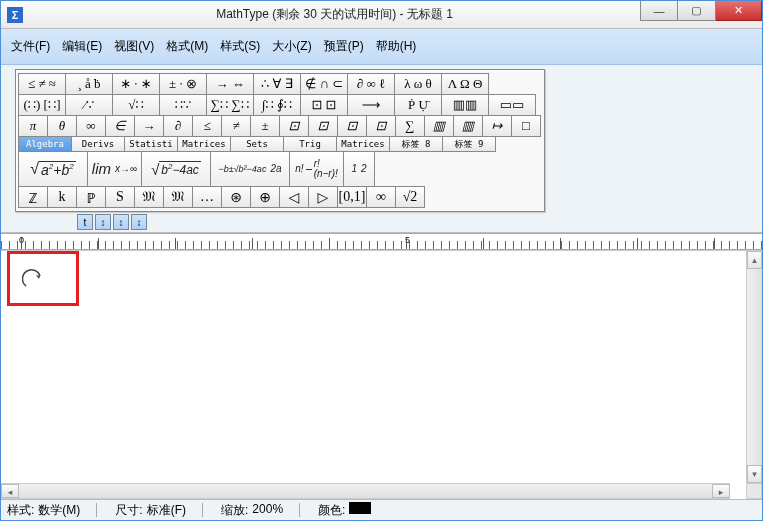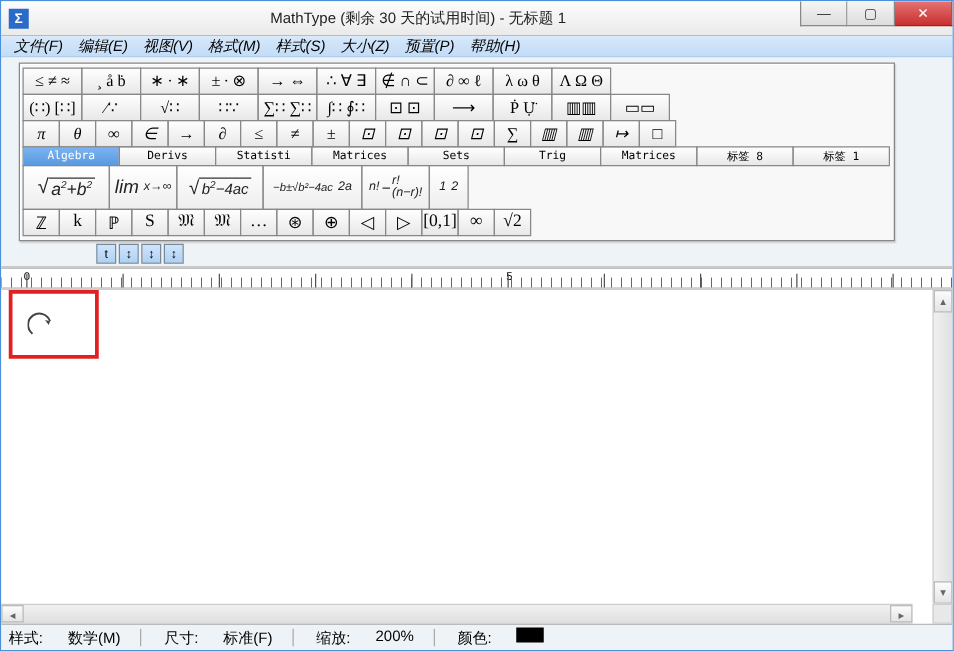--- a/index.html
+++ b/index.html
@@ -4,31 +4,31 @@
 <style>
 * { margin: 0; padding: 0; box-sizing: border-box; font-family: "Microsoft YaHei", Tahoma, sans-serif; }
 body { background: #fff; width: 763px; height: 521px; overflow: hidden; border: 1px solid #4a8fd8; display: flex; flex-direction: column; }
 .titlebar { height: 28px; background: linear-gradient(#fdfdfd,#eaeaea); display: flex; align-items: center; border-bottom: 1px solid #bbb; }
 .titlebar .icon { width: 16px; height: 16px; margin: 0 6px; background: #2a6ac9; color:#fff; display:flex; align-items:center; justify-content:center; font-weight:bold; font-size:11px; }
 .titlebar .title { font-size: 12px; color:#222; flex:1;text-align:center; }
 .winbtns { display:flex; height:100%; }
 .winbtn { width:38px; height:20px; margin-top:0; display:flex; align-items:center; justify-content:center; border:1px solid #888; border-top:none; background:linear-gradient(#f5f5f5,#ddd); font-size:11px; color:#333; cursor:pointer; }
 .winbtn.close { background:linear-gradient(#e57373,#c93030); color:#fff; border-color:#a02020; width:46px; }
 .winbtn + .winbtn { border-left:none; }
-.menubar { height:17px; background: linear-gradient(#d6e8fb,#c3dcf6); display:flex; align-items:center; padding:0 4px; font-size:12px; border-bottom:1px solid #9fc1e6;font-style:italic; }
+.menubar { height:36px; background: linear-gradient(#d6e8fb,#c3dcf6); display:flex; align-items:center; padding:0 4px; font-size:12px; border-bottom:1px solid #9fc1e6; }
 .menubar span { padding: 2px 6px; cursor:pointer; }
 .toolbar-area { background:#eef3f8; padding:4px 4px 2px 14px; border-bottom:1px solid #bbb; }
 .palette-box { border:1px solid #888; box-shadow: inset 1px 1px 0 #fff, 1px 1px 1px #ccc; display:inline-block; background:#f8f8f8; padding:3px; }
 .palette-row { display:flex; }
 .pbtn { border:1px solid #888; background:linear-gradient(#fefefe,#e8e8e8); display:flex; align-items:center; justify-content:center; font-size:11px; font-family: "Times New Roman", serif; cursor:pointer; }
 .row1 .pbtn { width:48px; height:22px; margin:0 0 -1px -1px; font-size:13px; }
 .row2 .pbtn { width:48px; height:22px; margin:0 0 -1px -1px; font-size:13px; }
 .row3 .pbtn { width:30px; height:22px; margin:0 0 -1px -1px; font-size:13px; font-style:italic; }
 .tabs { display:flex; }
-.tabbtn { width:78px; height:16px; font-size:9px; font-family:monospace; display:flex; align-items:center; justify-content:center; border:1px solid #888; margin:0 0 -1px -1px; background:linear-gradient(#fff,#e8e8e8); cursor:pointer; }
+.tabbtn { width:54px; height:16px; font-size:9px; font-family:monospace; display:flex; align-items:center; justify-content:center; border:1px solid #888; margin:0 0 -1px -1px; background:linear-gradient(#fff,#e8e8e8); cursor:pointer; }
 .tabbtn.active { background:linear-gradient(#7ab3f0,#5a9ae0); color:#fff; }
 .bigrow { display:flex; }
 .bigbtn { border:1px solid #888; background:linear-gradient(#fff,#eee); display:flex; align-items:center; justify-content:center; margin:0 0 -1px -1px; font-family:"Times New Roman", serif; font-style:italic; color:#222; cursor:pointer; }
 .bigbtn.sz0 { width:70px; height:36px; font-size:14px; }
 .bigbtn.sz1 { width:55px; height:36px; font-size:14px; }
 .bigbtn.sz2 { width:80px; height:36px; font-size:12px; }
 .row5 .pbtn { width:30px; height:22px; margin:0 0 0 -1px; font-size:14px; font-family:serif; font-style:normal; }
 .smallbar { margin-top:2px; padding-left:62px; display:flex; gap:2px; }
 .sbtn { width:16px; height:16px; border:1px solid #789; background:linear-gradient(#cfe4fb,#aed1f5); font-size:10px; display:flex; align-items:center; justify-content:center; cursor:pointer; }
 .ruler { height:17px; background:#fff; border:1px solid #aaa; border-left:none; border-right:none; position:relative; font-size:9px; }
@@ -40,21 +40,21 @@
 .vscroll::before, .vscroll::after { content:"▴"; display:block; text-align:center; font-size:9px; color:#666; height:16px; line-height:16px; background:linear-gradient(#fcfcfc,#e4e4e4); border:1px solid #bbb; }
 .vscroll::after { content:"▾"; position:absolute; bottom:0; left:0; right:0; }
 .hscroll { height:16px; background:linear-gradient(#f0f0f0,#e0e0e0); border-top:1px solid #ccc; border-bottom:1px solid #ccc; position:relative; margin-right:16px; }
 .hscroll::before, .hscroll::after { content:"◂"; width:16px; display:inline-block; text-align:center; font-size:9px; color:#666; line-height:14px; background:linear-gradient(#fcfcfc,#e4e4e4); border:1px solid #bbb; position:absolute; top:0; bottom:0; }
 .hscroll::before { left:0; }
 .hscroll::after { content:"▸"; right:0; }
 .redbox { position:absolute; left:6px; top:0px; width:72px; height:55px; border:3px solid #e22020; }
 .arc-icon { width:24px; height:24px; }
 .statusbar { height:21px; background:#eef3f8; border-top:1px solid #bbb; display:flex; align-items:center; font-size:12px; padding:0 6px; gap:16px; }
 .statusbar .sep { border-left:1px solid #aaa; height:14px; margin-right:2px; }
-.status-pair { display:flex; gap:20px; }
+.status-pair { display:flex; gap:4px; }
 .color-swatch { width:22px; height:12px; background:#000; display:inline-block; }
 .frac { display:flex; flex-direction:row; align-items:center; font-size:10px; line-height:10px; }
 .frac .num, .frac .den { padding:0 2px; }
 .frac .bar { width:100%; height:1px; background:#333; }
 .sup { font-size:8px; vertical-align:super; }
 </style>
 </head>
 <body>
 
 <div class="titlebar">
@@ -127,21 +127,21 @@
       </div>
     <div class="tabs" id="tabs">
         <div class="tabbtn active">Algebra</div>
         <div class="tabbtn">Derivs</div>
         <div class="tabbtn">Statisti</div>
         <div class="tabbtn">Matrices</div>
         <div class="tabbtn">Sets</div>
         <div class="tabbtn">Trig</div>
         <div class="tabbtn">Matrices</div>
         <div class="tabbtn">标签 8</div>
-        <div class="tabbtn">标签 1</div>
+        <div class="tabbtn">标签 9</div>
       </div>
     <div class="bigrow">
       <div class="bigbtn sz0">
         <span style="font-size:16px">√</span>
           <span style="border-top:1px solid #333; padding:0 2px;">a<span class="sup">2</span>+b<span class="sup">2</span></span>
       </div>
       <div class="bigbtn sz1">
         <div class="frac">
             <span class="num" style="font-size:15px">lim</span>
             <span class="den">x→∞</span>

